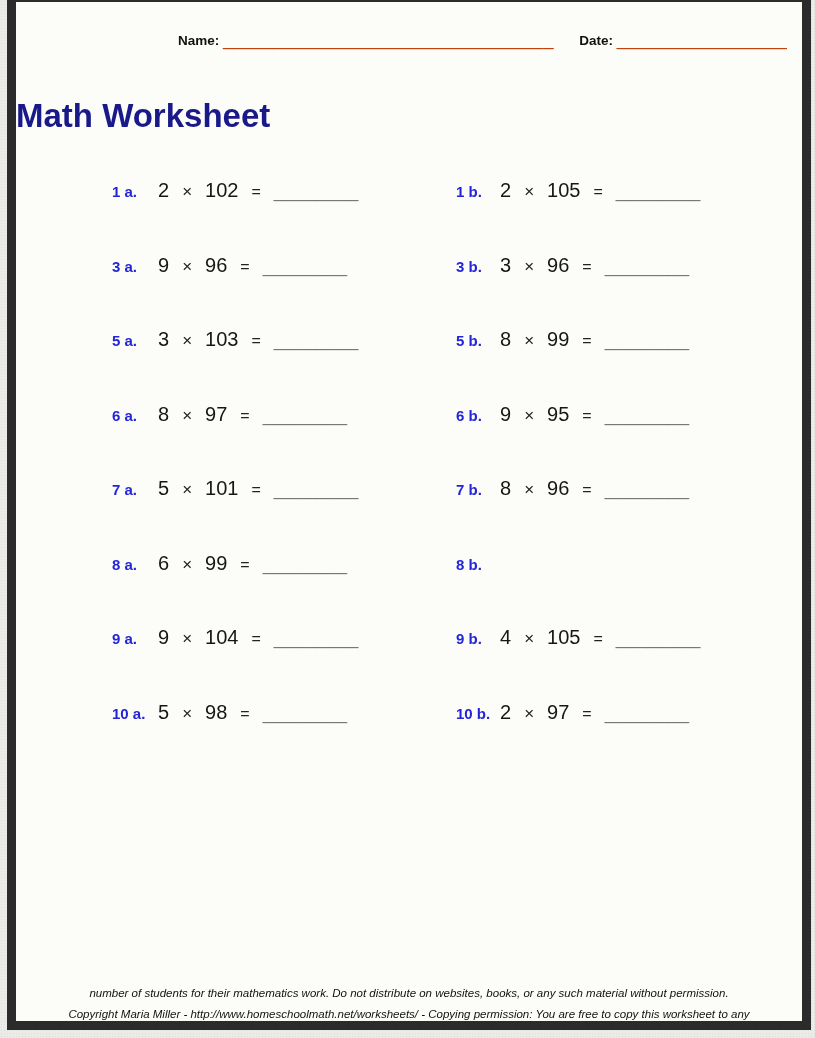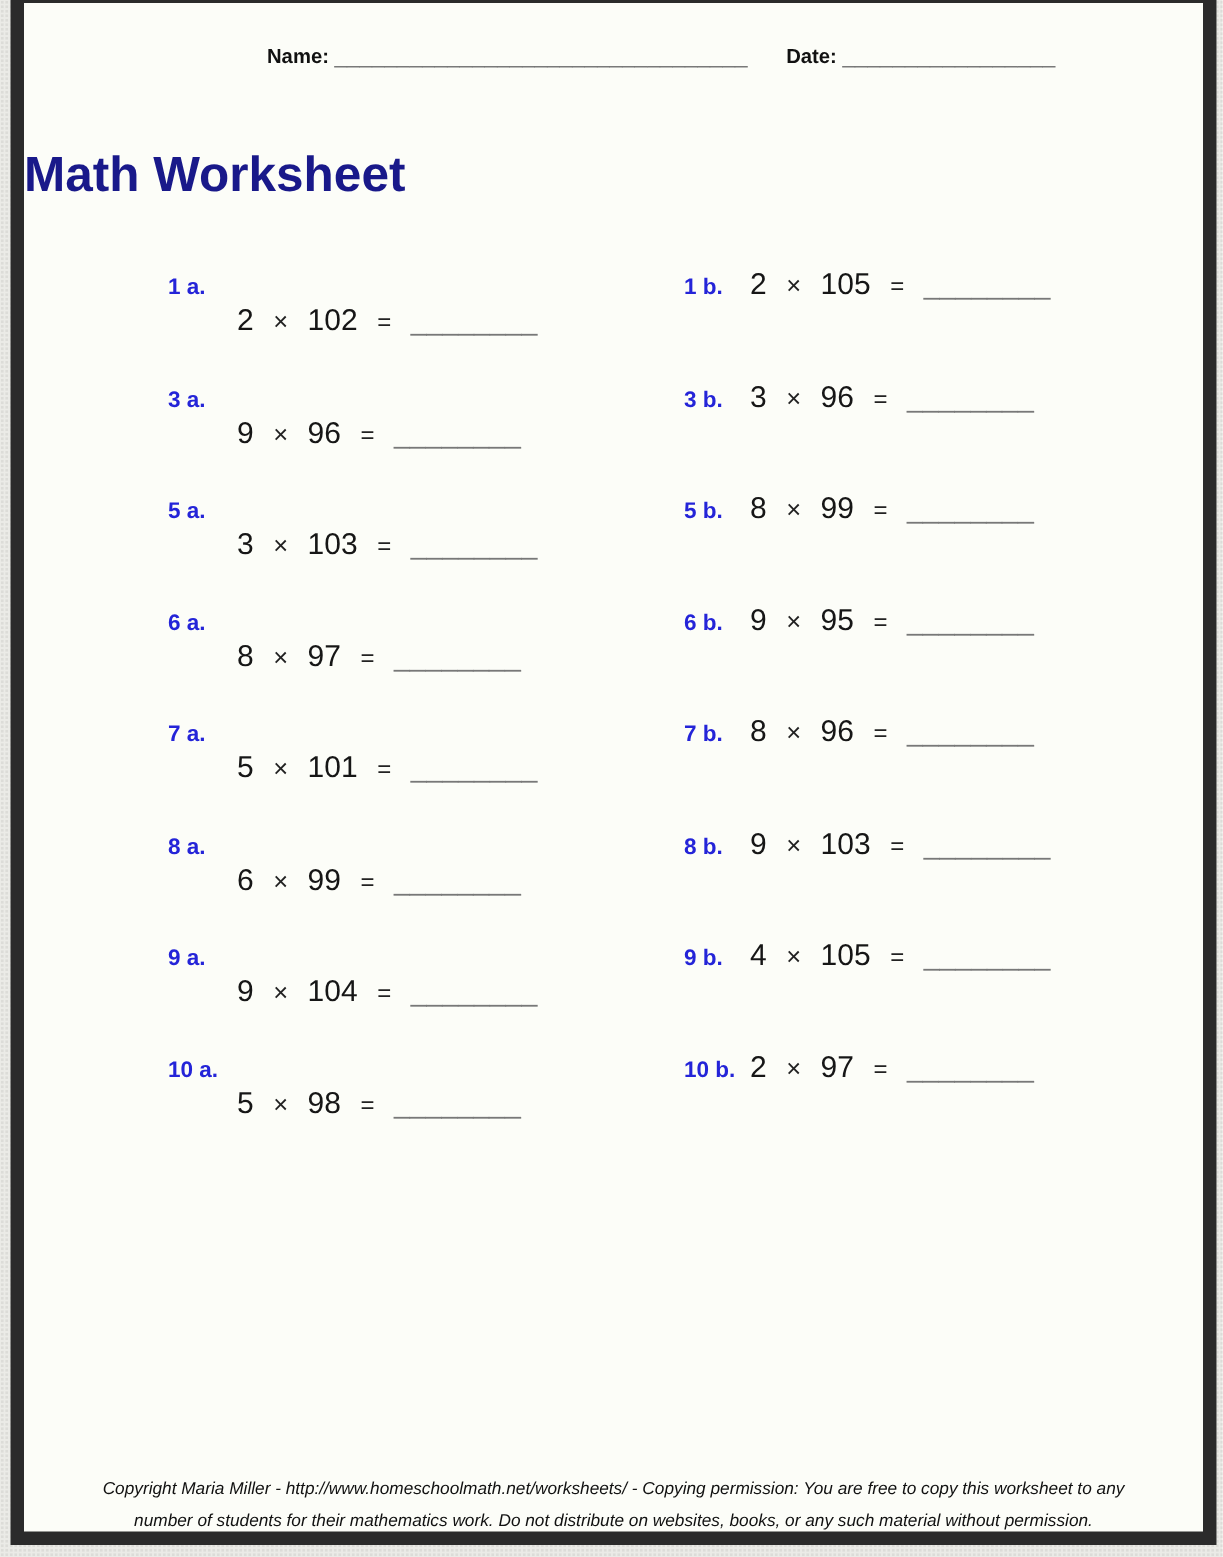--- a/index.html
+++ b/index.html
@@ -27,21 +27,21 @@
     border: 9px solid var(--frame);
     background: var(--page-bg);
     box-sizing: content-box;
   }
   
   .header {
     position: absolute; top: 27px; left: 162px;
     font-size: 13.5px; color: #111; white-space: nowrap;
   }
   .hlabel { font-weight: bold; }
-  .hblank { color: #737373; font-size: 15px; letter-spacing: 0; }
+  .hblank { color: #c2410c; font-size: 18px; letter-spacing: 0; }
   .date-label { margin-left: 22px; }
   
   .title {
     position: absolute; top: 95px; left: 0;
     width: 100%; padding-right: 16px;
     text-align: left;
     font-size: 33px; font-weight: bold;
     color: var(--title-navy);
   }
   
@@ -54,21 +54,21 @@
     white-space: nowrap;
     margin-left: 24px;
   }
   .la { left: 72px; }
   .lb { left: 416px; }
   .eq {
     position: absolute; top: 0;
     font-size: 20px; color: #161616;
     white-space: nowrap;
   }
-  .ea { left: 142px; margin-top: 24px; }
+  .ea { left: 142px; }
   .eb { left: 484px; }
   .num { margin-right: 13px; }
   .op  { margin-right: 13px; font-size: 16px; color: #222; }
   .times { font-size: 17px; }
   .blank { font-size: 19px; color: var(--blank-gray); }
   
   .footer {
     position: absolute; top: 981px; left: 0;
     width: 100%; text-align: center;
     font-style: italic; font-size: 11.5px;
@@ -124,36 +124,35 @@
       <span class="plabel la">7 a.</span>
       <span class="eq ea"><span class="num">5</span><span class="op times">×</span><span class="num">101</span><span class="op">=</span><span class="blank">________</span></span>
       <span class="plabel lb">7 b.</span>
       <span class="eq eb"><span class="num">8</span><span class="op times">×</span><span class="num">96</span><span class="op">=</span><span class="blank">________</span></span>
     </div>
 
     <div class="prow">
       <span class="plabel la">8 a.</span>
       <span class="eq ea"><span class="num">6</span><span class="op times">×</span><span class="num">99</span><span class="op">=</span><span class="blank">________</span></span>
       <span class="plabel lb">8 b.</span>
-      <span class="eq eb"><span class="num">9</span><span class="op times">×</span><span class="num">103</span><span class="op">=</span><span class="blank">________</span></span>
     </div>
 
     <div class="prow">
       <span class="plabel la">9 a.</span>
       <span class="eq ea"><span class="num">9</span><span class="op times">×</span><span class="num">104</span><span class="op">=</span><span class="blank">________</span></span>
       <span class="plabel lb">9 b.</span>
       <span class="eq eb"><span class="num">4</span><span class="op times">×</span><span class="num">105</span><span class="op">=</span><span class="blank">________</span></span>
     </div>
 
     <div class="prow">
       <span class="plabel la">10 a.</span>
       <span class="eq ea"><span class="num">5</span><span class="op times">×</span><span class="num">98</span><span class="op">=</span><span class="blank">________</span></span>
       <span class="plabel lb">10 b.</span>
       <span class="eq eb"><span class="num">2</span><span class="op times">×</span><span class="num">97</span><span class="op">=</span><span class="blank">________</span></span>
     </div>
   </div>
 
   <div class="footer">
+    <div>number of students for their mathematics work. Do not distribute on websites, books, or any such material without permission.</div>
     <div>Copyright Maria Miller - http://www.homeschoolmath.net/worksheets/ - Copying permission: You are free to copy this worksheet to any</div>
-    <div>number of students for their mathematics work. Do not distribute on websites, books, or any such material without permission.</div>
   </div>
 
 </div>
 
 </body></html>

